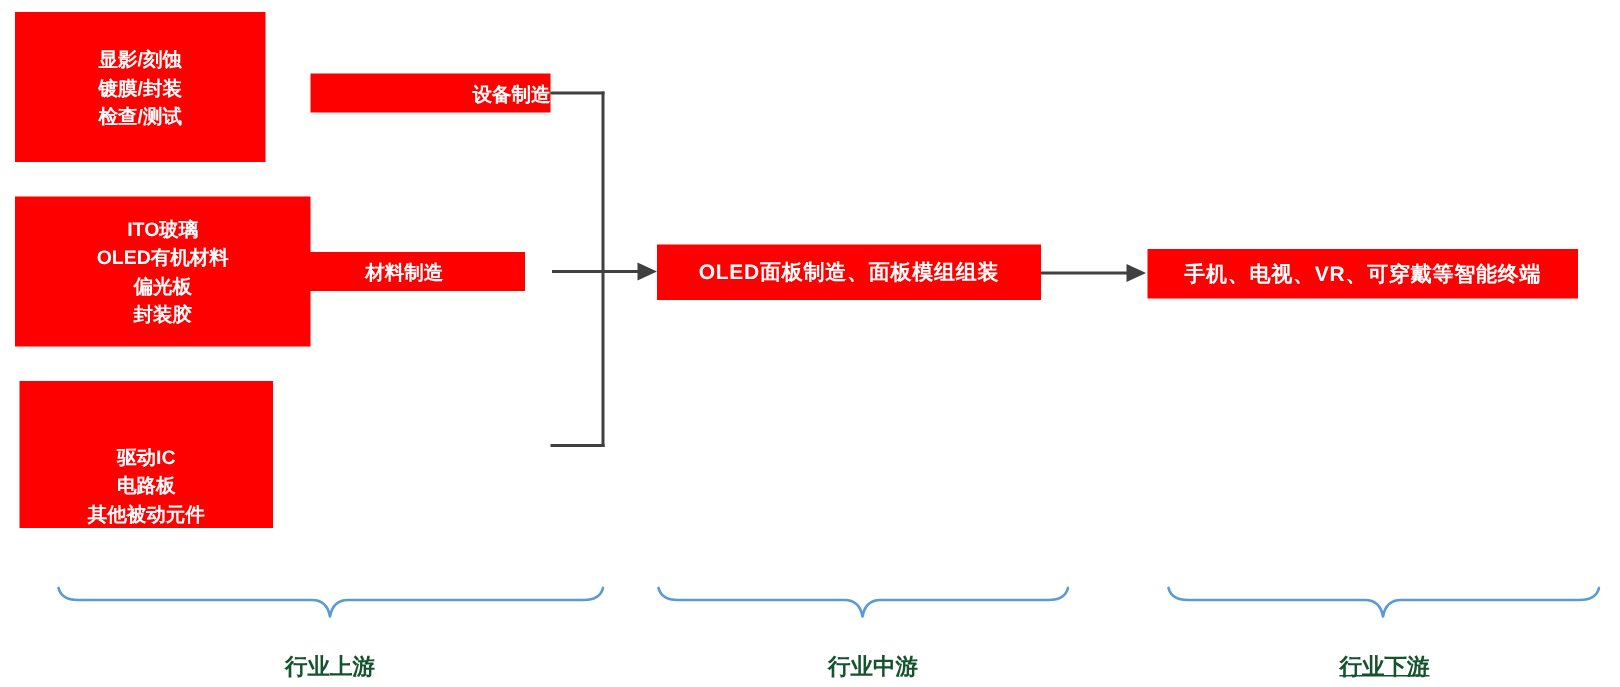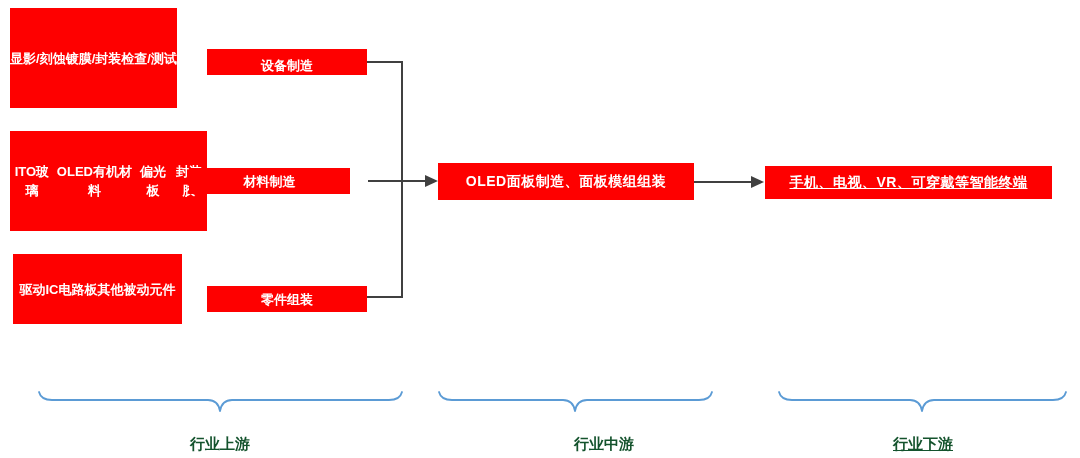--- a/index.html
+++ b/index.html
@@ -10,21 +10,21 @@
     background: #ffffff;
     font-family: "Liberation Sans", "DejaVu Sans", sans-serif;
     overflow: hidden;
   }
   .redbox {
     position: absolute;
     background: #fe0000;
     color: #ffffff;
     font-weight: bold;
     display: flex;
-    flex-direction: row;
+    flex-direction: column;
     align-items: center;
     justify-content: center;
     text-align: center;
     font-size: 13px;
     line-height: 19px;
     box-sizing: border-box;
   }
   .smallbox { font-size: 13px; }
   .widebox  { font-size: 14px; letter-spacing: 0.5px; }
   .cline { position: absolute; background: #404040; }
@@ -64,43 +64,40 @@
     <div>检查/测试</div>
   </div>
 
   <div class="redbox" style="left:10px; top:131px; width:197px; height:100px;">
     <div>ITO玻璃</div>
     <div>OLED有机材料</div>
     <div>偏光板</div>
     <div>封装胶</div>
   </div>
 
-  <div class="redbox" style="left:13px; top:254px; width:169px; height:70px;">
+  <div class="redbox" style="left:13px; top:254px; width:169px; height:98px;justify-content:flex-end;">
     <div>驱动IC</div>
     <div>电路板</div>
     <div>其他被动元件</div>
   </div>
 
   <div class="redbox smallbox" style="left:207px; top:49px; width:160px; height:26px;align-items:flex-end;">
     <div>设备制造</div>
   </div>
 
   <div class="redbox smallbox" style="left:189px; top:168px; width:161px; height:26px;text-align:right;">
     <div>材料制造</div>
   </div>
 
-  <div class="redbox smallbox" style="left:207px; top:286px; width:160px; height:26px;">
-    <div>零件组装</div>
-  </div>
 
   <div class="redbox widebox" style="left:438px; top:163px; width:256px; height:37px;">
     <div>OLED面板制造、面板模组组装</div>
   </div>
 
-  <div class="redbox widebox" style="left:765px; top:166px; width:287px; height:33px;text-decoration:underline;">
+  <div class="redbox widebox" style="left:765px; top:166px; width:287px; height:33px;">
     <div>手机、电视、VR、可穿戴等智能终端</div>
   </div>
 
   <div class="cline" style="left:367px; top:61px; width:36px; height:2px;"></div>
   <div class="cline" style="left:401px; top:61px; width:2px; height:237px;"></div>
   <div class="cline" style="left:367px; top:296px; width:36px; height:2px;"></div>
 
   <div class="cline" style="left:368px; top:180px; width:58px; height:2px;"></div>
   <div class="arrowhead" style="left:425px; top:175px;"></div>
 
@@ -113,16 +110,16 @@
 
   <svg class="brace" style="left:438px; width:275px;" viewBox="0 0 275 30">
     <path d="M 1,2 Q 3,10 14,10 L 125,10 Q 135,10 137,21 Q 139,10 149,10 L 261,10 Q 272,10 274,2"></path>
   </svg>
 
   <svg class="brace" style="left:778px; width:289px;" viewBox="0 0 289 30">
     <path d="M 1,2 Q 3,10 14,10 L 132,10 Q 142,10 144,21 Q 146,10 156,10 L 275,10 Q 286,10 288,2"></path>
   </svg>
 
   <div class="stage-label" style="left:150px;">行业上游</div>
-  <div class="stage-label" style="left:534px;">行业中游</div>
+  <div class="stage-label" style="left:512px;">行业中游</div>
   <div class="stage-label" style="left:853px;text-decoration:underline;">行业下游</div>
 
 </div>
 
 </body></html>

